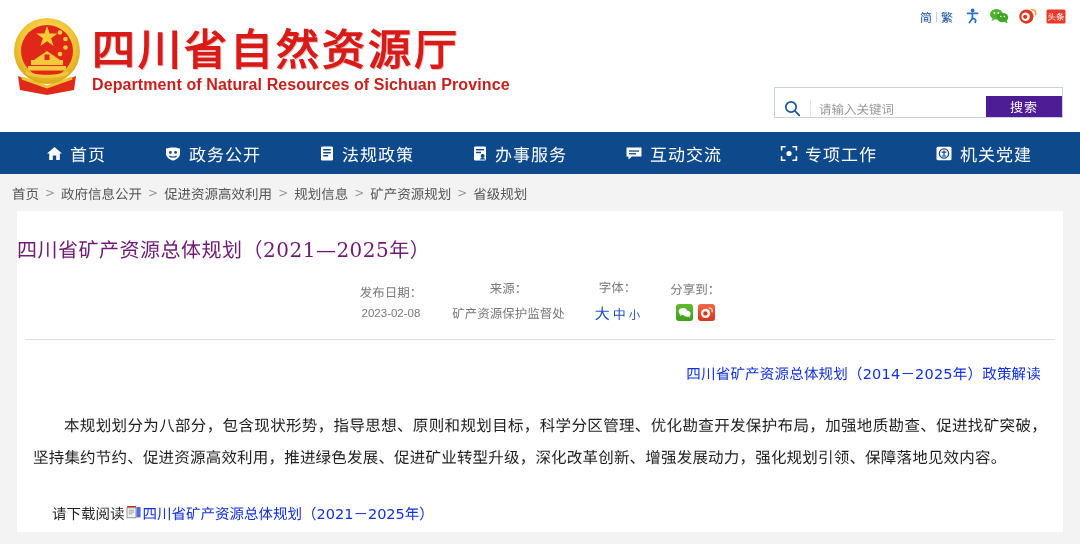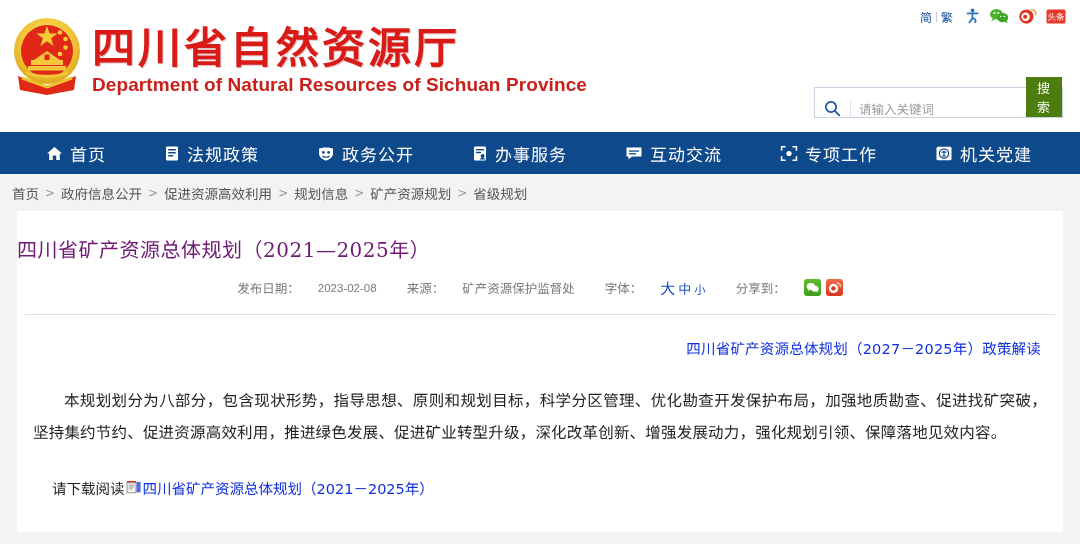--- a/index.html
+++ b/index.html
@@ -50,21 +50,21 @@
     font-family: "DejaVu Sans", "Liberation Sans", sans-serif;
     font-size: 43px;
     font-weight: bold;
     color: #d91b17;
     letter-spacing: 3px;
     line-height: 1.05;
     text-shadow: 1px 1px 0 rgba(160,0,0,0.25);
     white-space: nowrap;
   }
   .logo-en {
-    font-size: 19px;
+    font-size: 16px;
     font-weight: bold;
     color: #c9201c;
     letter-spacing: 0.1px;
     margin-top: 3px;
     white-space: nowrap;
   }
 
   
   .search-box {
     position: absolute;
@@ -84,22 +84,22 @@
     width: 175px;
     border: 0; outline: 0;
     font-size: 12.5px;
     color: #666;
     padding: 0 8px;
     font-family: "Liberation Sans", sans-serif;
     background: transparent;
   }
   .search-input::placeholder { color: #9a9a9a; }
   .search-btn {
-    width: 36px;
-    background: #4d7c0f;
+    width: 76px;
+    background: #4c1d95;
     color: #fff;
     border: 0;
     font-size: 13px;
     font-family: "Liberation Sans", sans-serif;
     cursor: pointer;
     letter-spacing: 1px;
   }
 
   
   .nav {
@@ -158,21 +158,21 @@
   .meta-row {
     display: flex;
     align-items: center;
     justify-content: center;
     gap: 30px;
     margin-top: 14px;
     font-size: 12.5px;
     color: #7a7a7a;
     font-family: "DejaVu Sans", "Liberation Sans", sans-serif;
   }
-  .meta-item { display: flex; align-items: center; gap: 18px; white-space: nowrap; }
+  .meta-item { display: flex; align-items: center; gap: 6px; white-space: nowrap; flex-direction: column; }
   .meta-date-val { font-family: "Liberation Sans", sans-serif; font-size: 11.5px; text-align: right; }
   .font-sizes { display: inline-flex; align-items: baseline; gap: 3px; }
   .fs { color: #1e4fc4; text-decoration: none; }
   .fs-l { font-size: 15px; }
   .fs-m { font-size: 13px; }
   .fs-s { font-size: 11.5px; }
   .share-icons { display: inline-flex; gap: 5px; align-items: center; }
   .share-sq {
     width: 17px; height: 17px; border-radius: 3px;
     display: inline-flex; align-items: center; justify-content: center;
@@ -330,40 +330,40 @@
     <span class="nav-ico">
       <svg width="17" height="17" viewBox="0 0 17 17">
         <path d="M8.5 2 L16 8.6 L13.8 8.6 L13.8 15 L10.2 15 L10.2 10.6 L6.8 10.6 L6.8 15 L3.2 15 L3.2 8.6 L1 8.6 Z" fill="#ffffff"></path>
       </svg>
     </span>
     <span class="nav-label">首页</span>
   </a>
 
   <a class="nav-item" href="#">
     <span class="nav-ico">
+      <svg width="18" height="17" viewBox="0 0 18 17">
+        <path d="M2 3.5 C6 2 12 2 16 3.5 L16 8.5 C16 12 12.6 14.6 9 15.6 C5.4 14.6 2 12 2 8.5 Z" fill="#ffffff"></path>
+        <circle cx="6.4" cy="7.4" r="1.4" fill="#0e4a8b"></circle>
+        <circle cx="11.6" cy="7.4" r="1.4" fill="#0e4a8b"></circle>
+        <path d="M5.4 11 C7 12.4 11 12.4 12.6 11" stroke="#0e4a8b" stroke-width="1.3" fill="none"></path>
+      </svg>
+    </span>
+    <span class="nav-label">政务公开</span>
+  </a>
+
+  <a class="nav-item" href="#">
+    <span class="nav-ico">
       <svg width="16" height="17" viewBox="0 0 16 17">
         <rect x="2" y="1.5" width="12" height="14" rx="1.2" fill="#ffffff"></rect>
         <rect x="4.2" y="4" width="7.6" height="1.5" fill="#0e4a8b"></rect>
         <rect x="4.2" y="7" width="7.6" height="1.5" fill="#0e4a8b"></rect>
         <rect x="4.2" y="10" width="5" height="1.5" fill="#0e4a8b"></rect>
       </svg>
     </span>
     <span class="nav-label">法规政策</span>
-  </a>
-
-  <a class="nav-item" href="#">
-    <span class="nav-ico">
-      <svg width="18" height="17" viewBox="0 0 18 17">
-        <path d="M2 3.5 C6 2 12 2 16 3.5 L16 8.5 C16 12 12.6 14.6 9 15.6 C5.4 14.6 2 12 2 8.5 Z" fill="#ffffff"></path>
-        <circle cx="6.4" cy="7.4" r="1.4" fill="#0e4a8b"></circle>
-        <circle cx="11.6" cy="7.4" r="1.4" fill="#0e4a8b"></circle>
-        <path d="M5.4 11 C7 12.4 11 12.4 12.6 11" stroke="#0e4a8b" stroke-width="1.3" fill="none"></path>
-      </svg>
-    </span>
-    <span class="nav-label">政务公开</span>
   </a>
 
   <a class="nav-item" href="#">
     <span class="nav-ico">
       <svg width="16" height="17" viewBox="0 0 16 17">
         <rect x="2" y="1.5" width="12" height="14" rx="1.2" fill="#ffffff"></rect>
         <rect x="4" y="4" width="8" height="1.4" fill="#0e4a8b"></rect>
         <rect x="4" y="6.8" width="5" height="1.4" fill="#0e4a8b"></rect>
         <circle cx="10.6" cy="11" r="2" fill="#0e4a8b"></circle>
         <path d="M7.6 14.6 C8.1 12.6 13.1 12.6 13.6 14.6 Z" fill="#0e4a8b"></path>
@@ -464,21 +464,21 @@
             <path d="M9.2 1 C11.6 1.2 12.6 2.8 12.2 4.6" stroke="#ffdda0" stroke-width="1.3" fill="none" stroke-linecap="round"></path>
           </svg>
         </span>
       </span>
     </span>
   </div>
 
   <div class="divider"></div>
 
   <div class="interp-row">
-    <a class="interp-link" href="#">四川省矿产资源总体规划（2027－2025年）政策解读</a>
+    <a class="interp-link" href="#">四川省矿产资源总体规划（2014－2025年）政策解读</a>
   </div>
 
   <p class="body-para">本规划划分为八部分，包含现状形势，指导思想、原则和规划目标，科学分区管理、优化勘查开发保护布局，加强地质勘查、促进找矿突破，坚持集约节约、促进资源高效利用，推进绿色发展、促进矿业转型升级，深化改革创新、增强发展动力，强化规划引领、保障落地见效内容。</p>
 
   <div class="download-row">
     <span>请下载阅读</span>
     <span class="dl-icon">
       <svg width="16" height="16" viewBox="0 0 16 16">
         <rect x="1" y="2" width="9" height="1.8" fill="#e02718"></rect>
         <rect x="1" y="3.8" width="9" height="10" fill="#f2f2f2" stroke="#8a8a8a" stroke-width="0.9"></rect>

